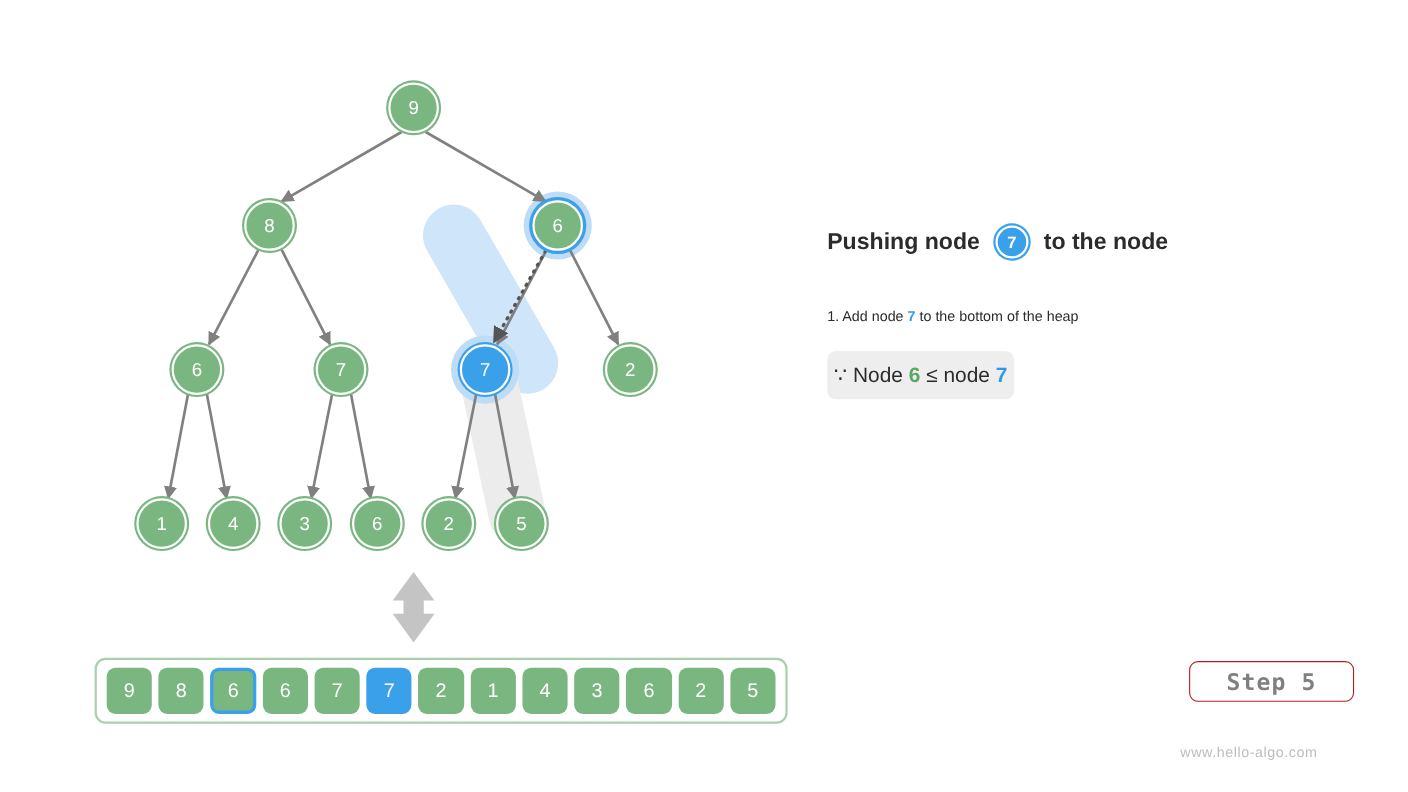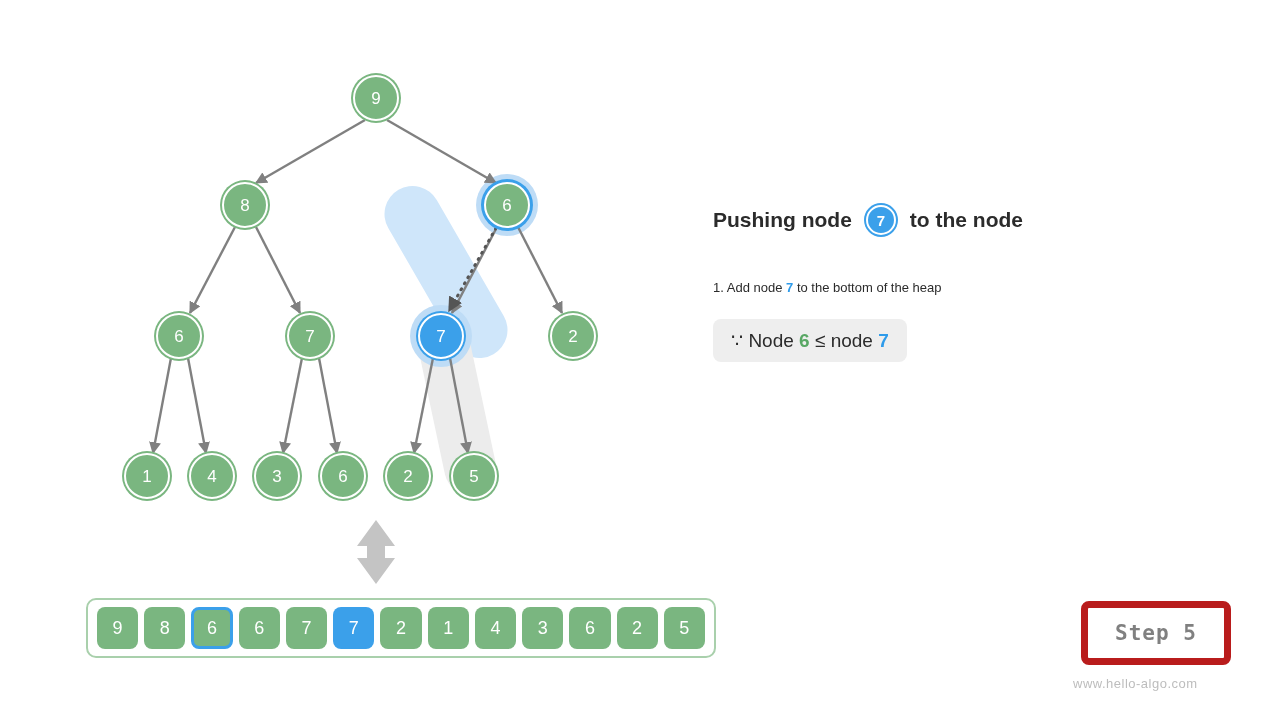--- a/index.html
+++ b/index.html
@@ -106,21 +106,21 @@
     color: #ffffff;
     background: #7ab680;
     user-select: none;
   }
   .cell.outline { border: 3px solid #3ba0ea; }
   .cell.filled  { background: #3ba0ea; }
 
   
   #panel {
     position: absolute;
-    left: 713px;
+    left: 752px;
     top: 205px;
     width: 500px;
   }
   #panel-title {
     font-size: 21px;
     font-weight: bold;
     color: #2b2b2b;
     display: flex;
     align-items: center;
     white-space: nowrap;
@@ -149,34 +149,34 @@
   #step-1 { margin-top: 45px; }
   #step-2 { margin-top: 28px; }
   .num-blue  { color: #2e9bea; font-weight: bold; }
   .num-green { color: #58a764; font-weight: bold; }
 
   #reason-box {
     margin-top: 24px;
     display: inline-block;
     background: #eeeeee;
     border-radius: 8px;
-    padding: 10px 18px;
+    padding: 10px 6px;
     font-size: 19px;
     color: #2b2b2b;
     white-space: nowrap;
   }
 
   
   #step-chip {
     position: absolute;
     left: 1081px;
     top: 601px;
     width: 150px;
-    height: 64px;
-    border: 7px solid #b91c1c;
+    height: 37px;
+    border: 1px solid #b91c1c;
     border-radius: 8px;
     box-sizing: border-box;
     display: flex;
     align-items: center;
     justify-content: center;
     font-family: "DejaVu Sans Mono", monospace;
     font-size: 21px;
     font-weight: bold;
     color: #808080;
     letter-spacing: 1px;

